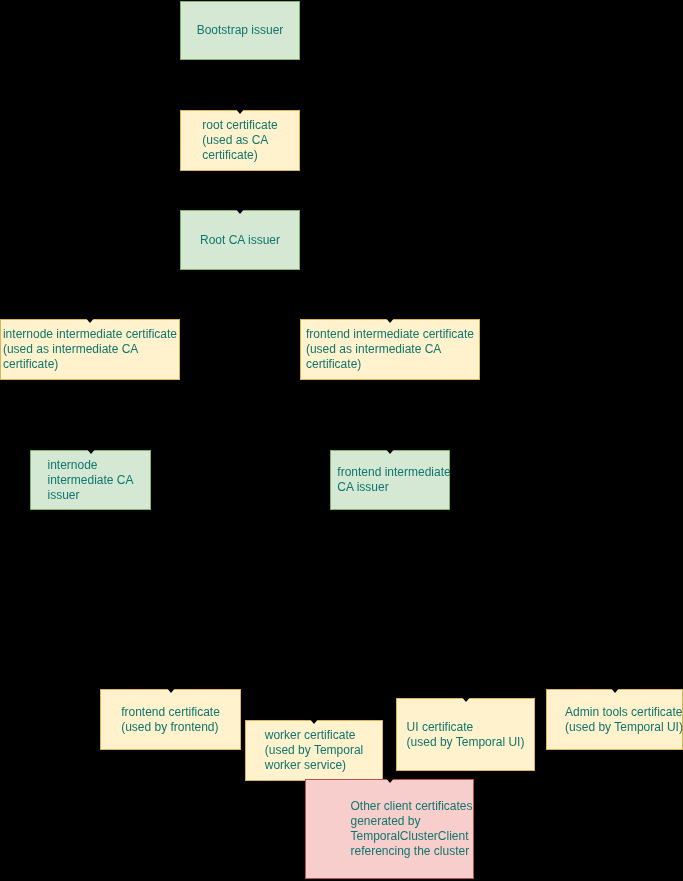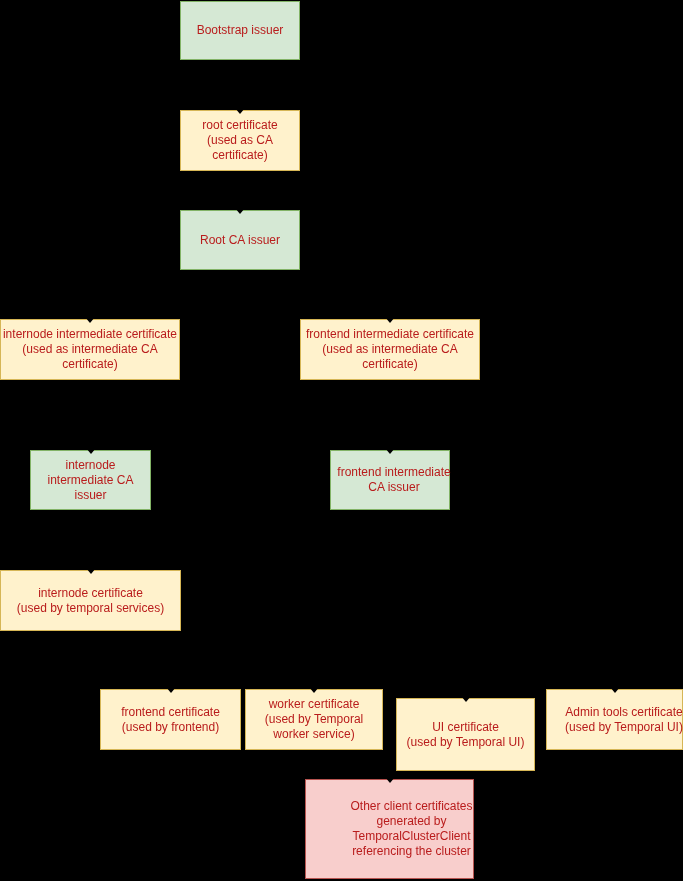--- a/index.html
+++ b/index.html
@@ -10,22 +10,21 @@
     background: #000000;
     overflow: hidden;
     font-family: "Liberation Sans", sans-serif;
   }
   .node {
     position: absolute;
     box-sizing: border-box;
     display: flex;
     align-items: center;
     justify-content: center;
-    text-align: center;
-    color: #b91c1c;
+    color: #0f766e;
     font-size: 12px;
     line-height: 15px;
   }
   .label { white-space: pre; display: inline-block; }
   .issuer      { background: #d5e8d4; border: 1px solid #82b366; }
   .certificate { background: #fff2cc; border: 1px solid #d6b656; }
   .client      { background: #f8cecc; border: 1px solid #b85450; }
   .notch {
     position: absolute;
     top: -3px;
@@ -38,21 +37,21 @@
   }
   .n1  { left: 180px; top: 1px;   width: 120px; height: 59px; }
   .n2  { left: 180px; top: 110px; width: 120px; height: 61px; }
   .n3  { left: 180px; top: 210px; width: 120px; height: 60px; }
   .n4  { left: 0px;   top: 319px; width: 180px; height: 61px; }
   .n5  { left: 300px; top: 319px; width: 180px; height: 61px; }
   .n6  { left: 30px;  top: 450px; width: 121px; height: 60px; }
   .n7  { left: 330px; top: 450px; width: 120px; height: 60px; padding-left: 8px; }
   .n8  { left: 0px;   top: 570px; width: 181px; height: 61px; }
   .n9  { left: 100px; top: 689px; width: 141px; height: 61px; }
-  .n10 { left: 245px; top: 689px; width: 138px; height: 61px; }
+  .n10 { left: 245px; top: 720px; width: 138px; height: 61px; }
   .n11 { left: 396px; top: 698px; width: 139px; height: 73px; }
   .n12 { left: 546px; top: 689px; width: 137px; height: 61px; padding-left: 19px; }
   .n13 { left: 305px; top: 779px; width: 169px; height: 100px; padding-left: 44px; }
 </style>
 </head>
 <body>
 
 <div id="canvas">
 
   <div class="node issuer n1">
@@ -91,25 +90,20 @@
 intermediate CA
 issuer</span>
   </div>
 
   <div class="node issuer n7">
     <span class="notch"></span>
     <span class="label">frontend intermediate
 CA issuer</span>
   </div>
 
-  <div class="node certificate n8">
-    <span class="notch"></span>
-    <span class="label">internode certificate
-(used by temporal services)</span>
-  </div>
 
   <div class="node certificate n9">
     <span class="notch"></span>
     <span class="label">frontend certificate
 (used by frontend)</span>
   </div>
 
   <div class="node certificate n10">
     <span class="notch"></span>
     <span class="label">worker certificate

